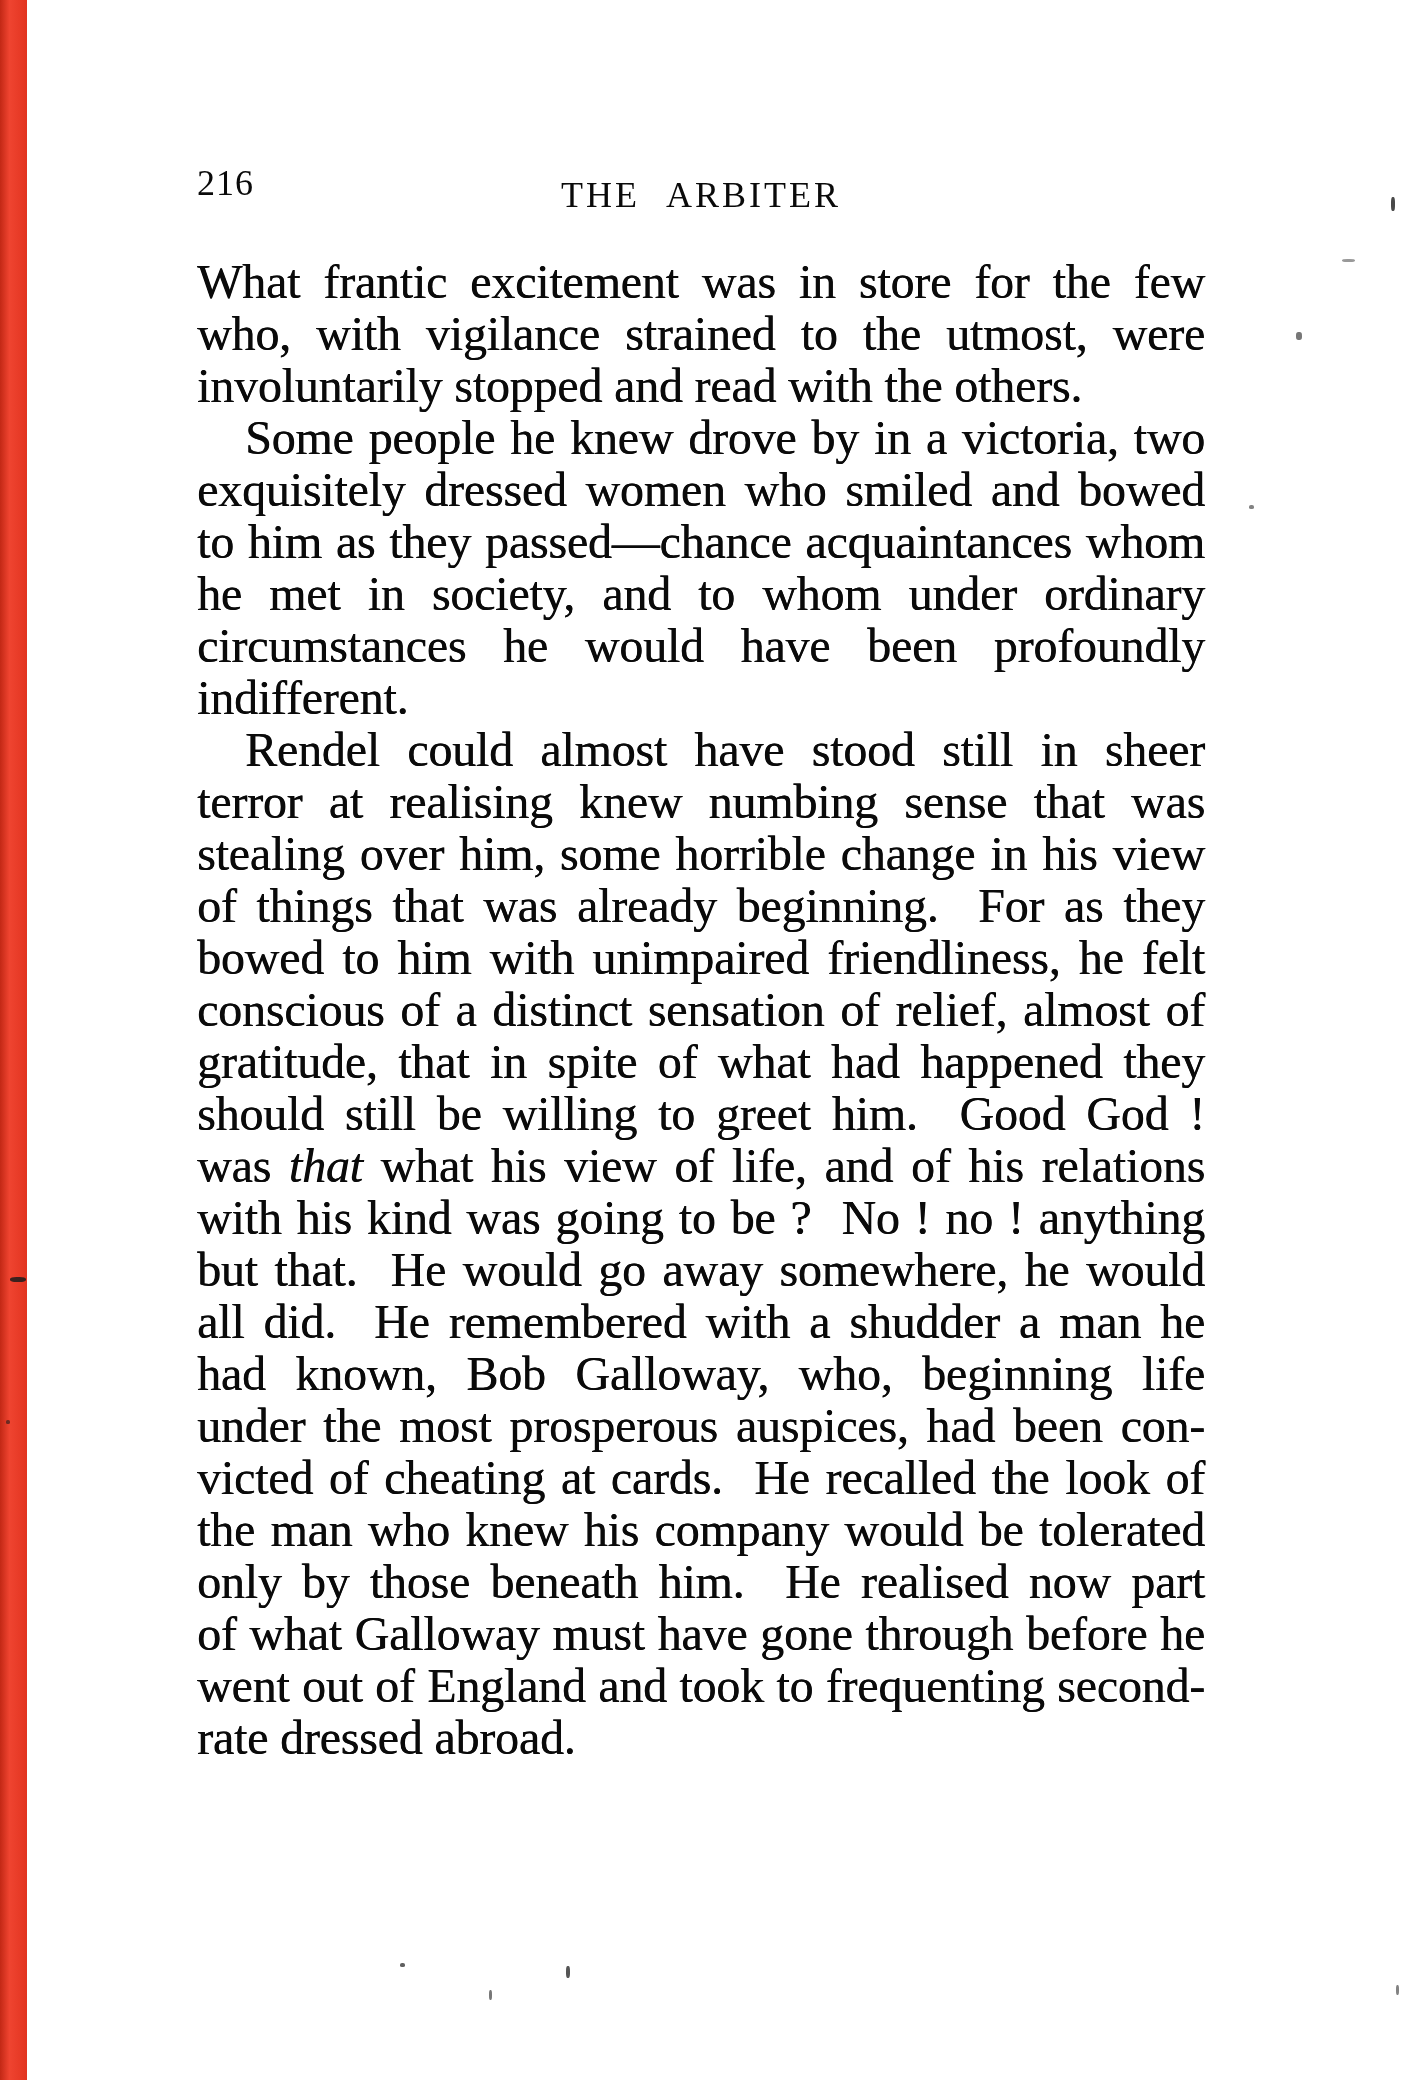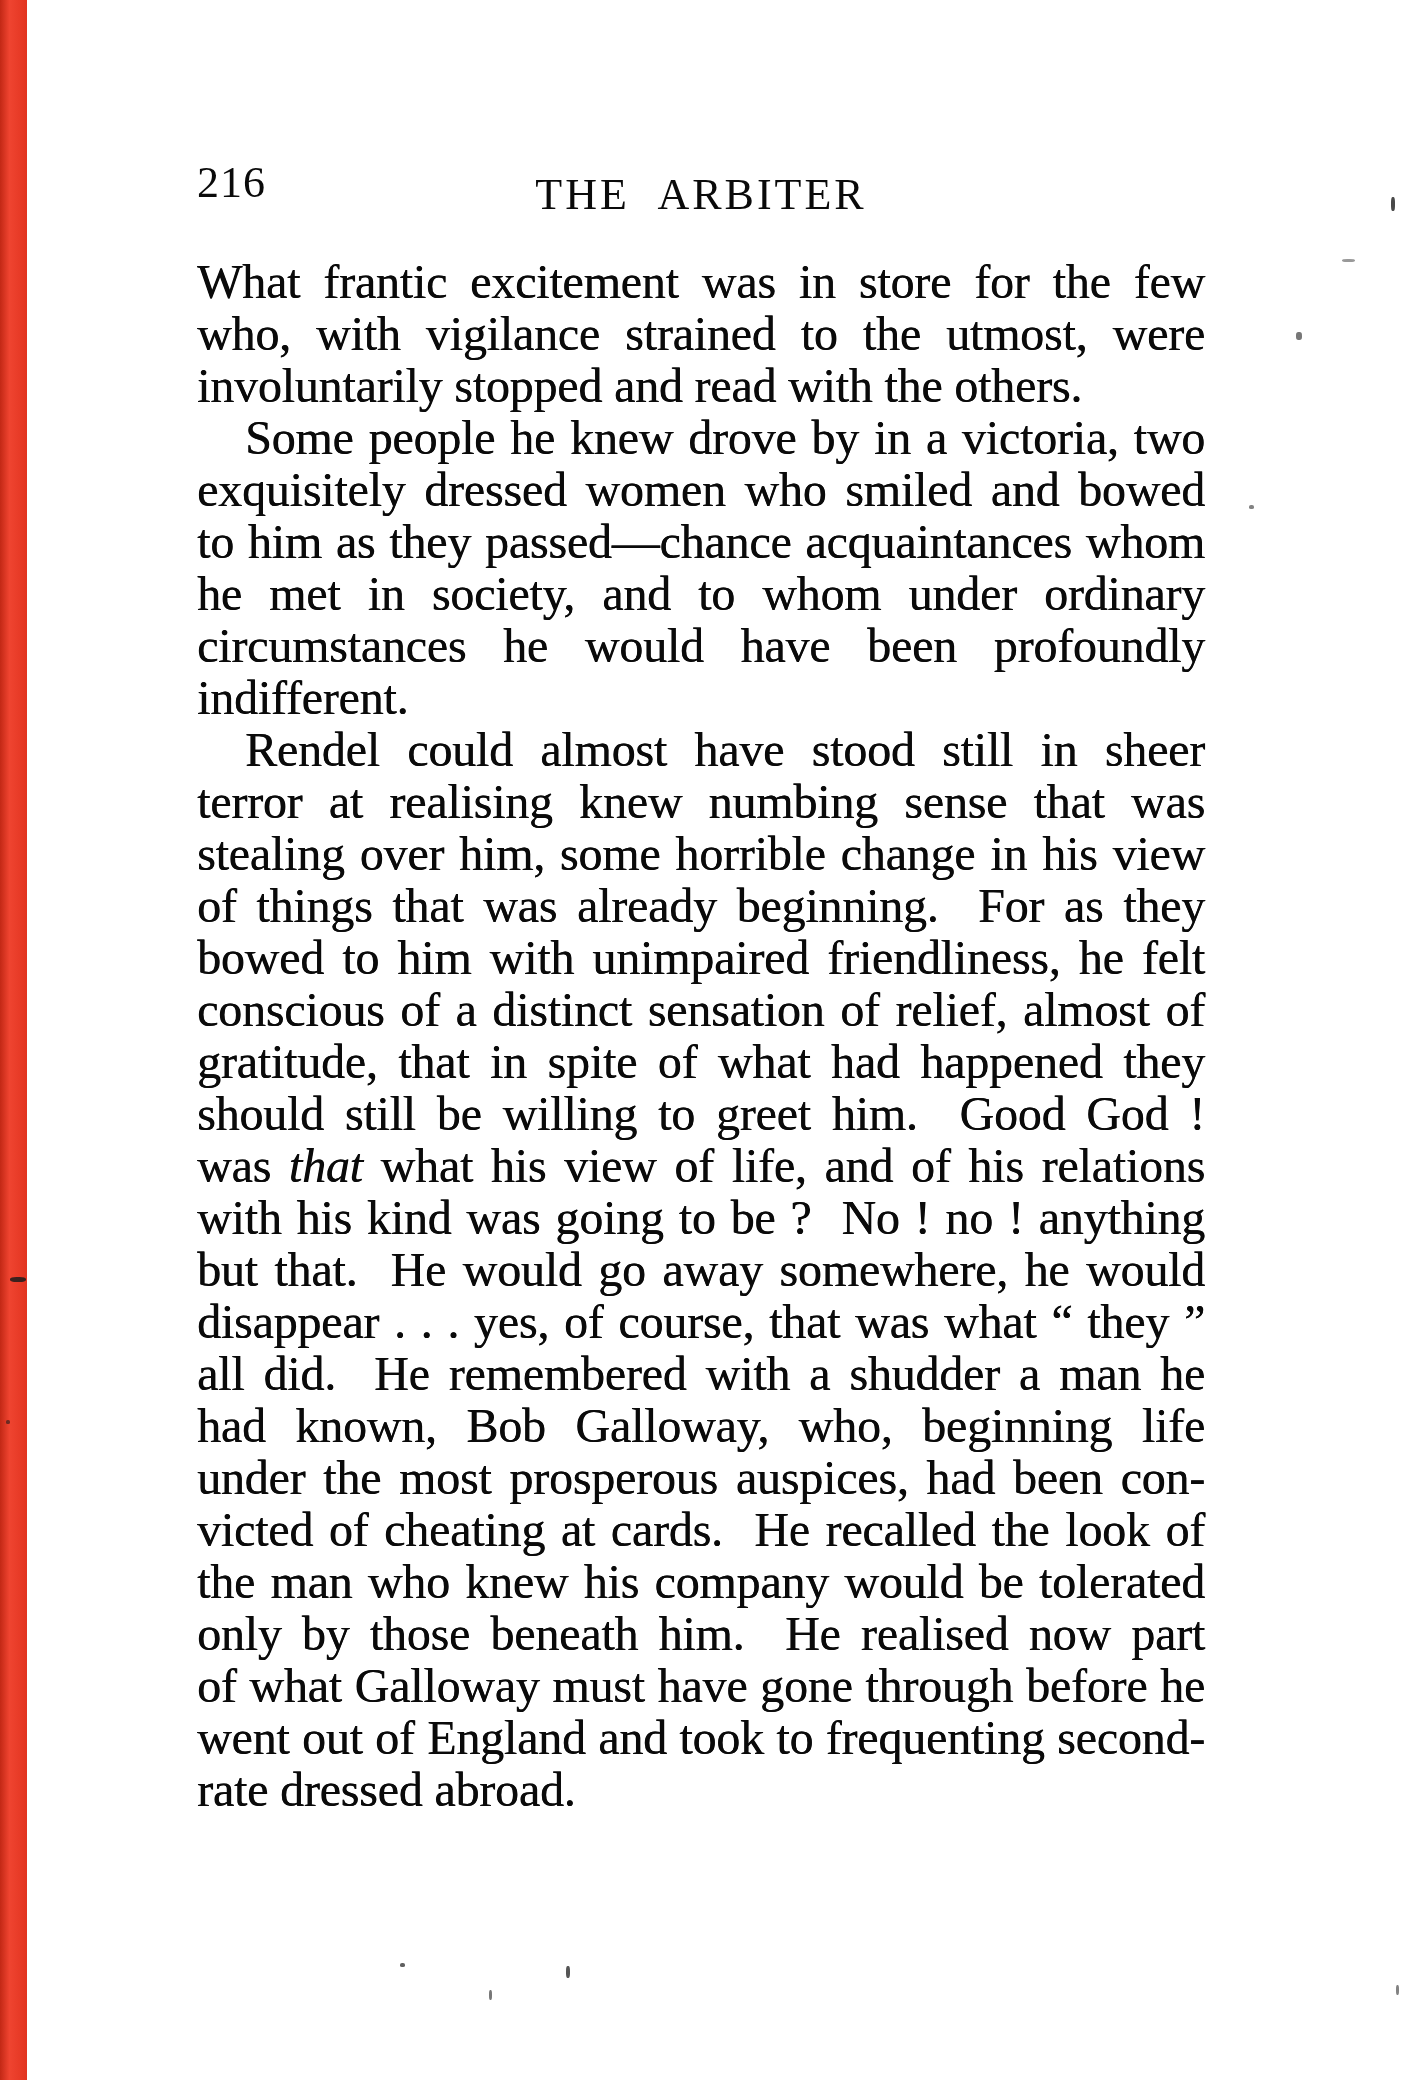--- a/index.html
+++ b/index.html
@@ -16,21 +16,21 @@
     overflow:hidden;
     font-family:"Liberation Serif", serif;
     color:var(--ink);
   }
   .edge-strip{
     position:absolute;left:0;top:0;width:27px;height:2080px;
     background:linear-gradient(90deg,#c22815 0%,#ef4430 35%,#e23420 100%);
   }
   .running-header{
     position:absolute;left:197px;top:160px;width:1008px;height:46px;
-    font-size:44px;line-height:46px;
+    font-size:36px;line-height:46px;
   }
   .page-number{
     position:absolute;left:0;top:0;
     letter-spacing:1px;
   }
   .running-title{
     position:absolute;left:0;top:12px;width:100%;
     text-align:center;
     letter-spacing:3px;
     word-spacing:16px;
@@ -84,21 +84,20 @@
       <div class="line">terror at realising knew numbing sense that was</div>
       <div class="line">stealing over him, some horrible change in his view</div>
       <div class="line">of things that was already beginning.&nbsp; For as they</div>
       <div class="line">bowed to him with unimpaired friendliness, he felt</div>
       <div class="line">conscious of a distinct sensation of relief, almost of</div>
       <div class="line">gratitude, that in spite of what had happened they</div>
       <div class="line">should still be willing to greet him.&nbsp; Good God !</div>
       <div class="line"><span>was </span><span class="it">that</span><span> what his view of life, and of his relations</span></div>
       <div class="line">with his kind was going to be ?&nbsp; No ! no ! anything</div>
       <div class="line">but that.&nbsp; He would go away somewhere, he would</div>
-      <div class="line">disappear . . . yes, of course, that was what “ they ”</div>
       <div class="line">all did.&nbsp; He remembered with a shudder a man he</div>
       <div class="line">had known, Bob Galloway, who, beginning life</div>
       <div class="line">under the most prosperous auspices, had been con-</div>
       <div class="line">victed of cheating at cards.&nbsp; He recalled the look of</div>
       <div class="line">the man who knew his company would be tolerated</div>
       <div class="line">only by those beneath him.&nbsp; He realised now part</div>
       <div class="line">of what Galloway must have gone through before he</div>
       <div class="line">went out of England and took to frequenting second-</div>
       <div class="line end">rate dressed abroad.</div>
     </div>

